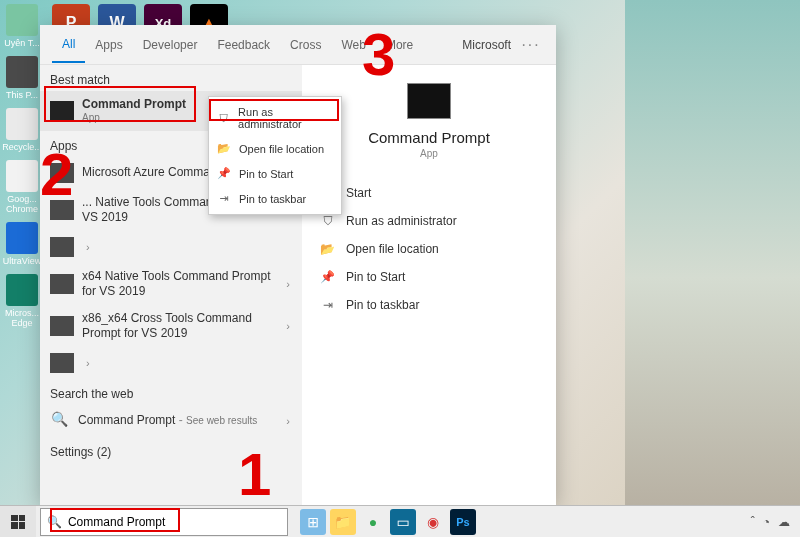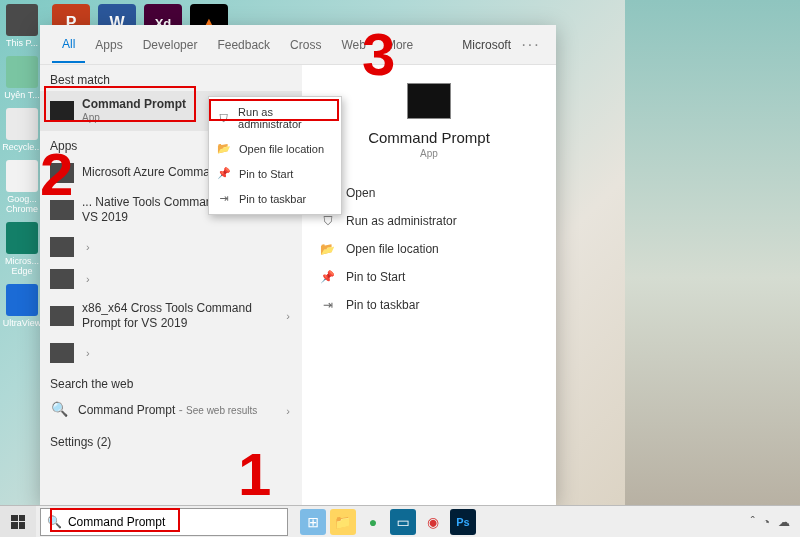--- a/index.html
+++ b/index.html
@@ -94,42 +94,42 @@
 </style>
 </head>
 <body>
 
 <div class="desktop">
   <div class="wallpaper-right"></div>
 </div>
 
 <div class="desktop-icons">
   <div class="di">
+      <div class="ic" style="background:#7AC5A2"></div>
+      <span>Uyên T...</span>
+    </div>
+  <div class="di">
       <div class="ic" style="background:#4A4A4A"></div>
       <span>This P...</span>
     </div>
   <div class="di">
-      <div class="ic" style="background:#7AC5A2"></div>
-      <span>Uyên T...</span>
-    </div>
-  <div class="di">
       <div class="ic" style="background:#EAEAEA"></div>
       <span>Recycle...</span>
     </div>
   <div class="di">
       <div class="ic" style="background:#F2F2F2"></div>
       <span>Goog... Chrome</span>
     </div>
   <div class="di">
+      <div class="ic" style="background:#1B6BD6"></div>
+      <span>UltraView</span>
+    </div>
+  <div class="di">
       <div class="ic" style="background:#137F68"></div>
       <span>Micros... Edge</span>
-    </div>
-  <div class="di">
-      <div class="ic" style="background:#1B6BD6"></div>
-      <span>UltraView</span>
     </div>
 </div>
 
 <div class="top-icons">
   <div class="app-ic" style="background:#C43E1C">P</div>
   <div class="app-ic" style="background:#2B579A">W</div>
   <div class="app-ic" style="background:#470137;font-size:13px">Xd</div>
   <div class="app-ic" style="background:#000;color:#FF7A1A">▲</div>
 </div>
 
@@ -167,20 +167,21 @@
           <div class="thumb gray"></div>
           <div class="txt">... Native Tools Command Prompt for VS 2019</div>
           <div class="chev">›</div>
         </div>
       <div class="result-item">
           <div class="thumb gray"></div>
           <div class="chev">›</div>
         </div>
       <div class="result-item">
           <div class="thumb gray"></div>
+          <div class="txt">x64 Native Tools Command Prompt for VS 2019</div>
           <div class="chev">›</div>
         </div>
       <div class="result-item">
           <div class="thumb gray"></div>
           <div class="txt">x86_x64 Cross Tools Command Prompt for VS 2019</div>
           <div class="chev">›</div>
         </div>
       <div class="result-item">
           <div class="thumb gray"></div>
           <div class="chev">›</div>
@@ -195,21 +196,21 @@
 
       <div class="sec-label">Settings (2)</div>
     </div>
 
     <div class="preview">
       <div class="pv-thumb"></div>
       <div class="pv-title">Command Prompt</div>
       <div class="pv-sub">App</div>
       <div class="pv-action">
           <span class="pi">▢</span>
-          <span>Open</span>
+          <span>Start</span>
         </div>
       <div class="pv-action">
           <span class="pi">⛉</span>
           <span>Run as administrator</span>
         </div>
       <div class="pv-action">
           <span class="pi">📂</span>
           <span>Open file location</span>
         </div>
       <div class="pv-action">

